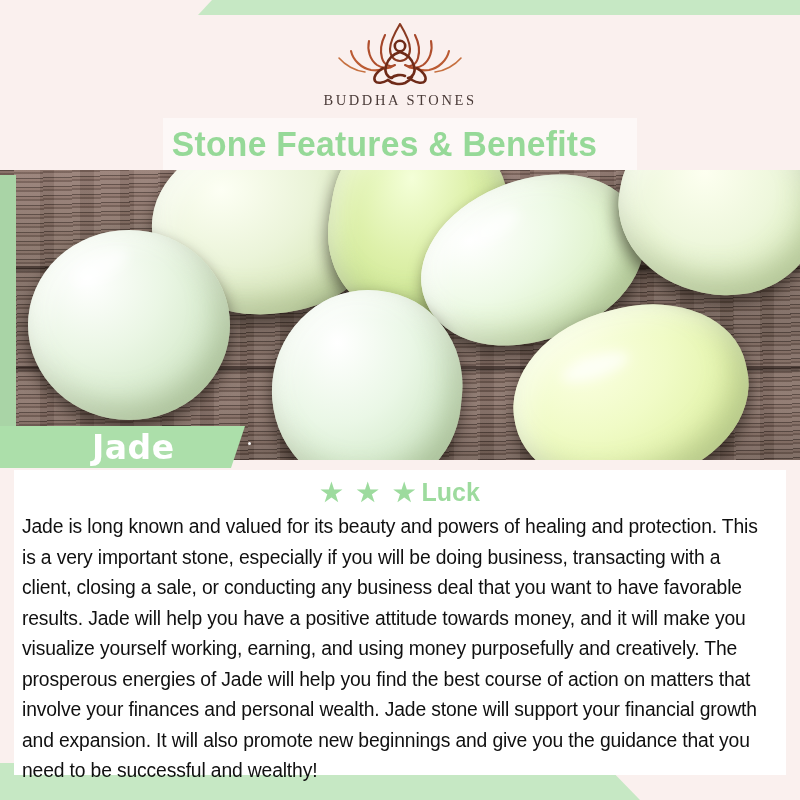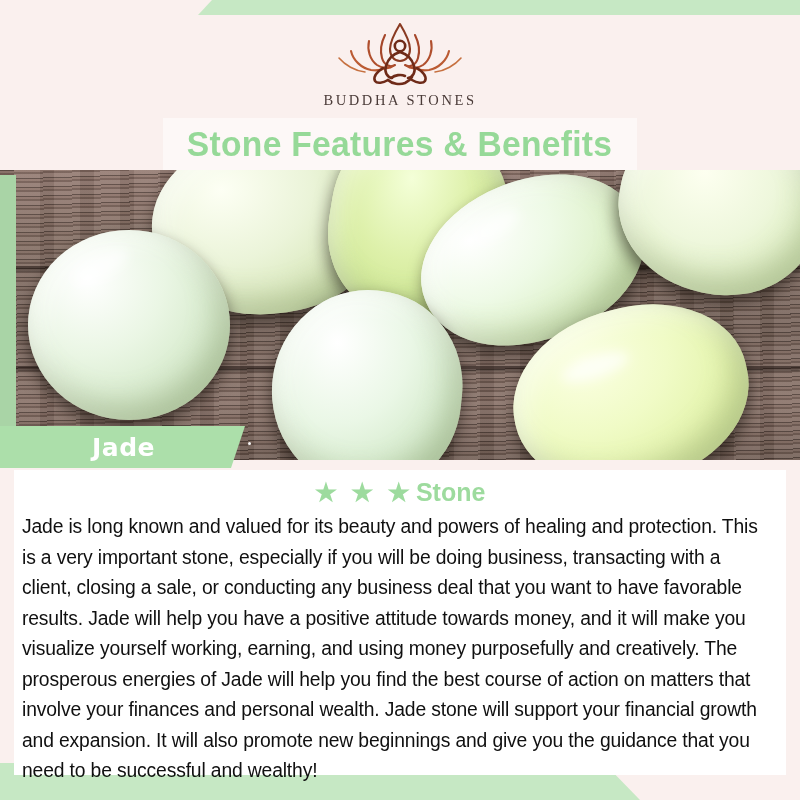--- a/index.html
+++ b/index.html
@@ -28,21 +28,21 @@
   .brand{
     margin-top:2px;
     font-family:"Liberation Serif", serif;
     font-size:14.5px;letter-spacing:2.6px;color:#4a3b38;font-weight:400;
   }
 
   
   .title-banner{
     position:absolute;left:163px;top:118px;width:474px;height:52px;
     background:#fdf8f7;
-    display:flex;align-items:center;justify-content:center;
+    display:flex;align-items:center;
     z-index:4;
   }
   .title-text{
     font-family:"Liberation Sans Narrow","Liberation Sans",sans-serif;
     font-weight:bold;font-size:35px;color:#96d998;
     letter-spacing:.3px;white-space:nowrap;
     transform:scaleX(.96);
   }
 
   
@@ -75,21 +75,21 @@
   .bar-right{position:absolute;right:0;top:140px;width:17px;height:330px;background:#a9d4a6;z-index:5;}
 
   
   .jade-label{
     position:absolute;left:0;top:426px;width:245px;height:42px;z-index:6;
     background:#aede ;background:#acdfaa;
     clip-path:polygon(0 0,245px 0,231px 42px,0 42px);
     display:flex;align-items:center;
   }
   .jade-text{
-    margin-left:92px;color:#ffffff;font-weight:bold;font-size:25px;letter-spacing:.5px;
+    margin-left:92px;color:#ffffff;font-weight:bold;font-size:33px;letter-spacing:.5px;
     font-family:"DejaVu Sans","Liberation Sans",sans-serif;
   }
 
   
   .content{
     position:absolute;left:14px;top:470px;width:772px;height:305px;
     background:#ffffff;z-index:3;
   }
   .benefits{
     display:flex;align-items:center;justify-content:center;gap:14px;
@@ -197,20 +197,20 @@
   <div class="content">
     <div class="benefits">
       <span class="benefit">
         <span class="star">★</span>
       </span>
       <span class="benefit">
         <span class="star">★</span>
       </span>
       <span class="benefit">
         <span class="star">★</span>
-        <span>Stone</span>
+        <span>Luck</span>
       </span>
     </div>
     <div class="body-text">Jade is long known and valued for its beauty and powers of healing and protection. This is a very important stone, especially if you will be doing business, transacting with a client, closing a sale, or conducting any business deal that you want to have favorable results. Jade will help you have a positive attitude towards money, and it will make you visualize yourself working, earning, and using money purposefully and creatively. The prosperous energies of Jade will help you find the best course of action on matters that involve your finances and personal wealth. Jade stone will support your financial growth and expansion. It will also promote new beginnings and give you the guidance that you need to be successful and wealthy!</div>
   </div>
 
   <div class="bottom-strip"></div>
 </div>
 
 </body></html>

